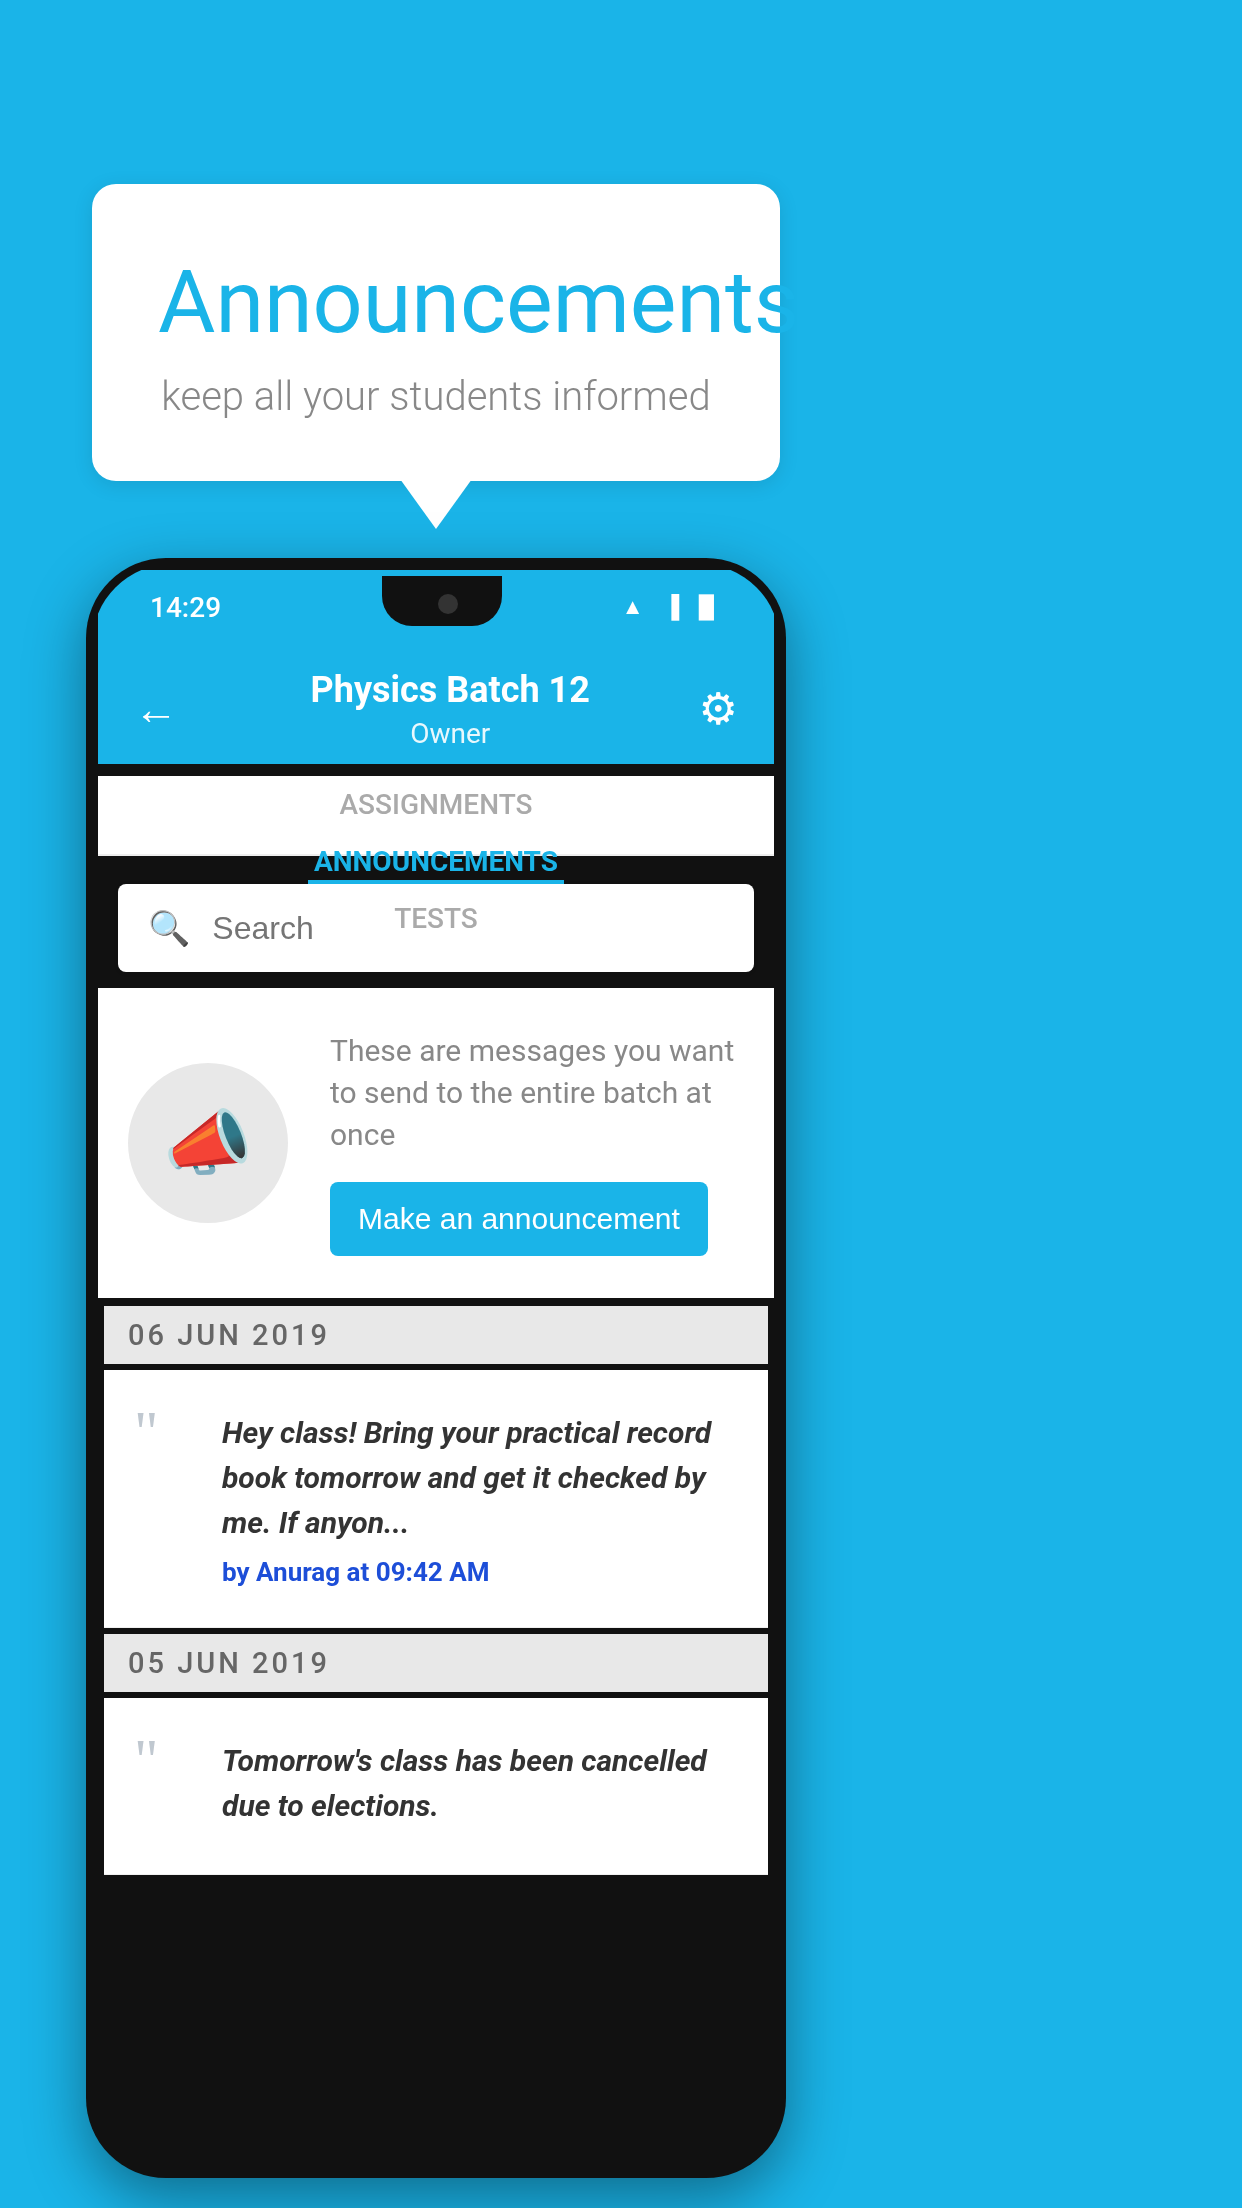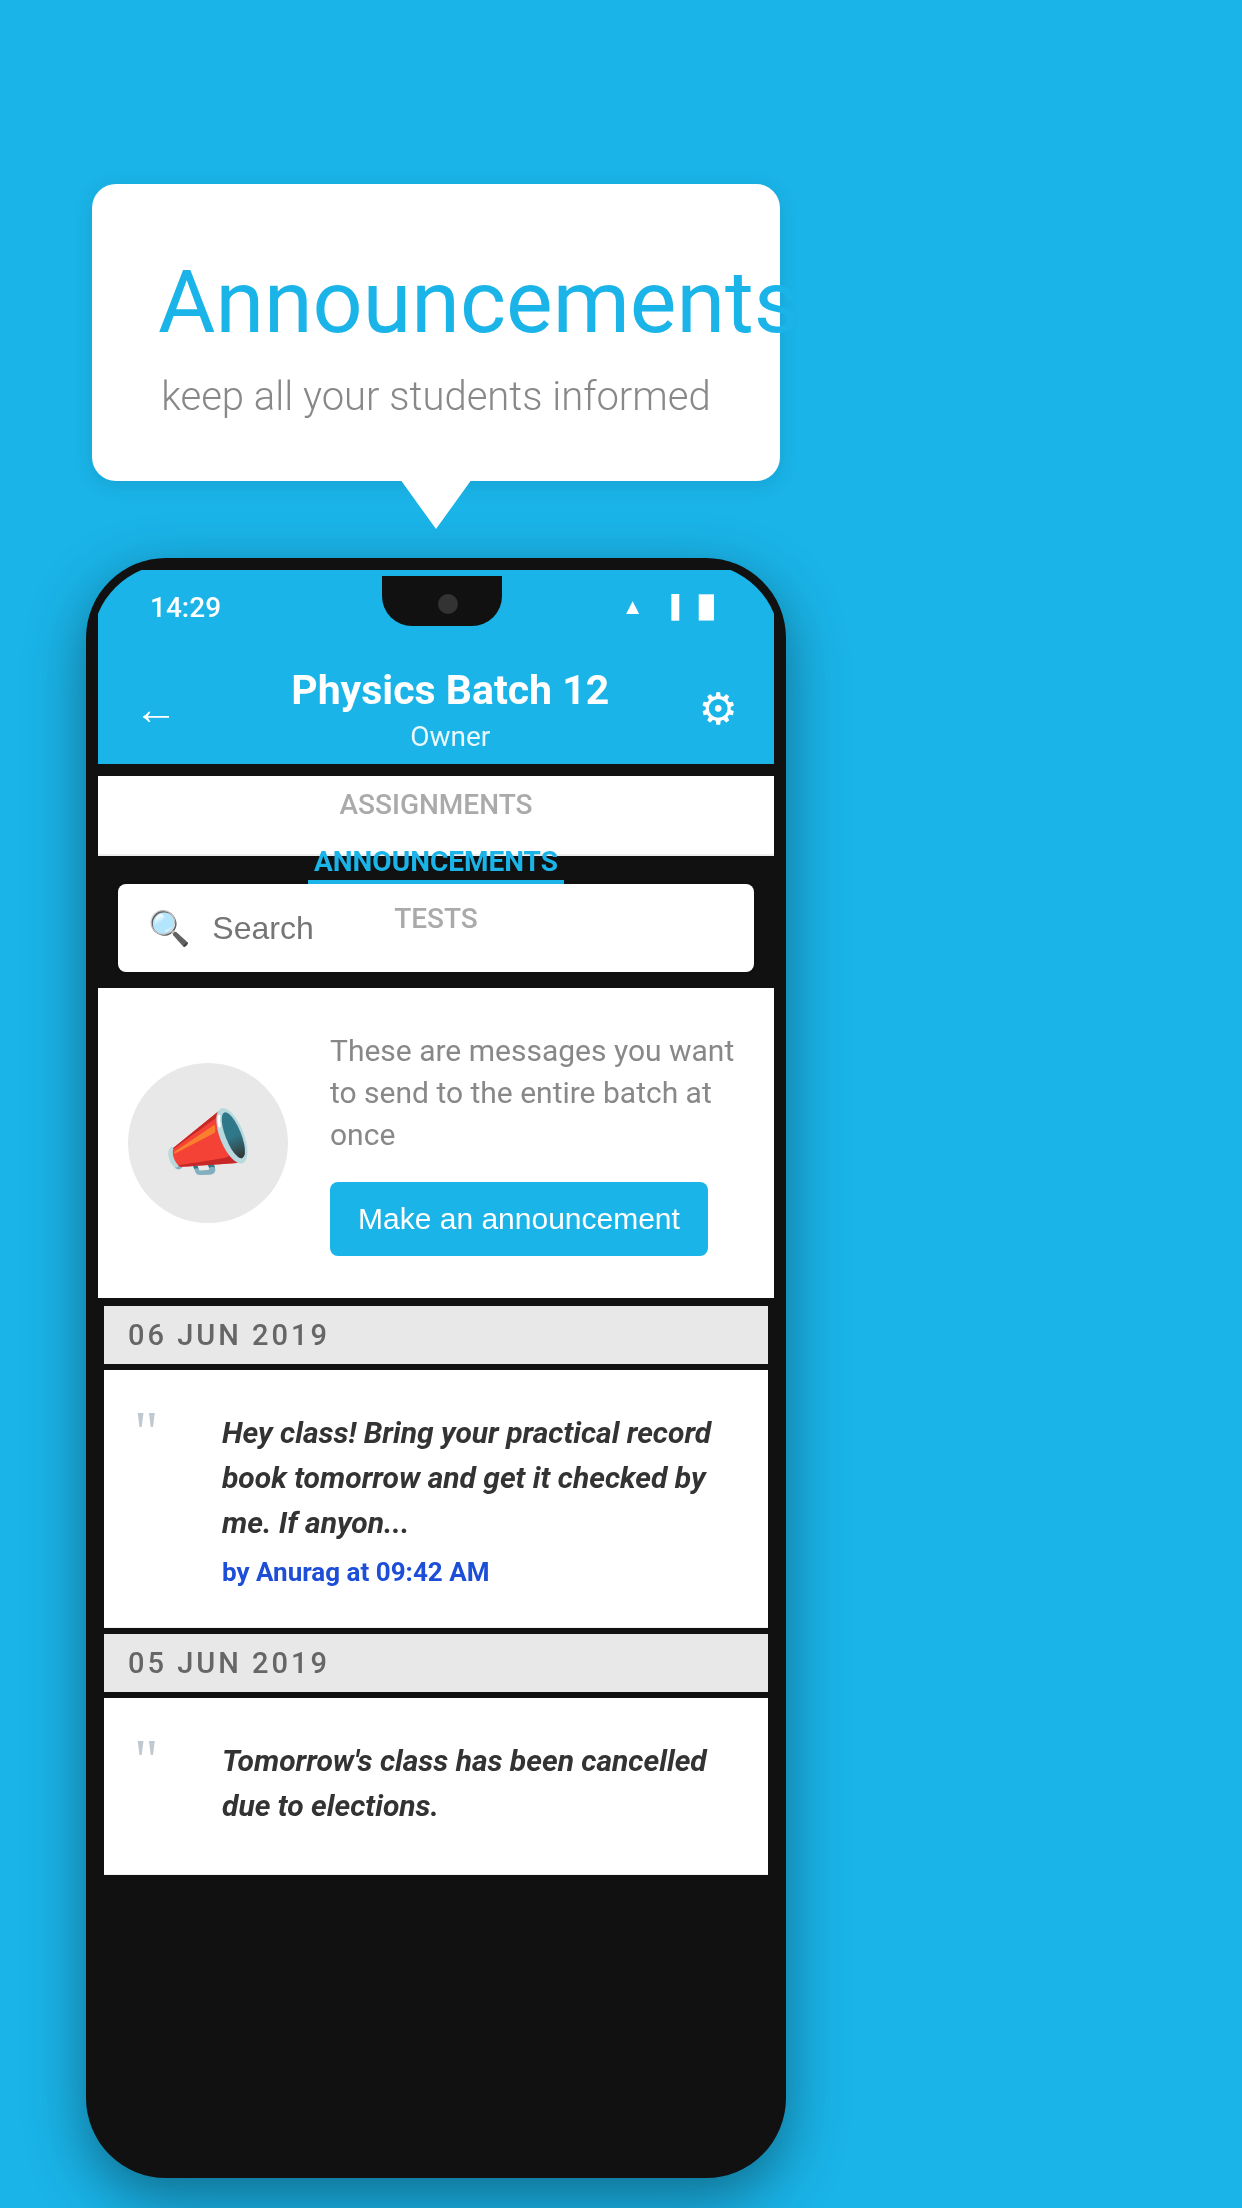--- a/index.html
+++ b/index.html
@@ -143,21 +143,21 @@
       cursor: pointer;
     }
 
     .app-bar-title {
       flex: 1;
       text-align: center;
     }
 
     .app-bar-title .title {
       color: white;
-      font-size: 41px;
+      font-size: 36px;
       font-weight: 700;
     }
 
     .app-bar-title .subtitle {
       color: rgba(255,255,255,0.9);
       font-size: 28px;
       font-weight: 400;
     }
 
     .gear-icon {

